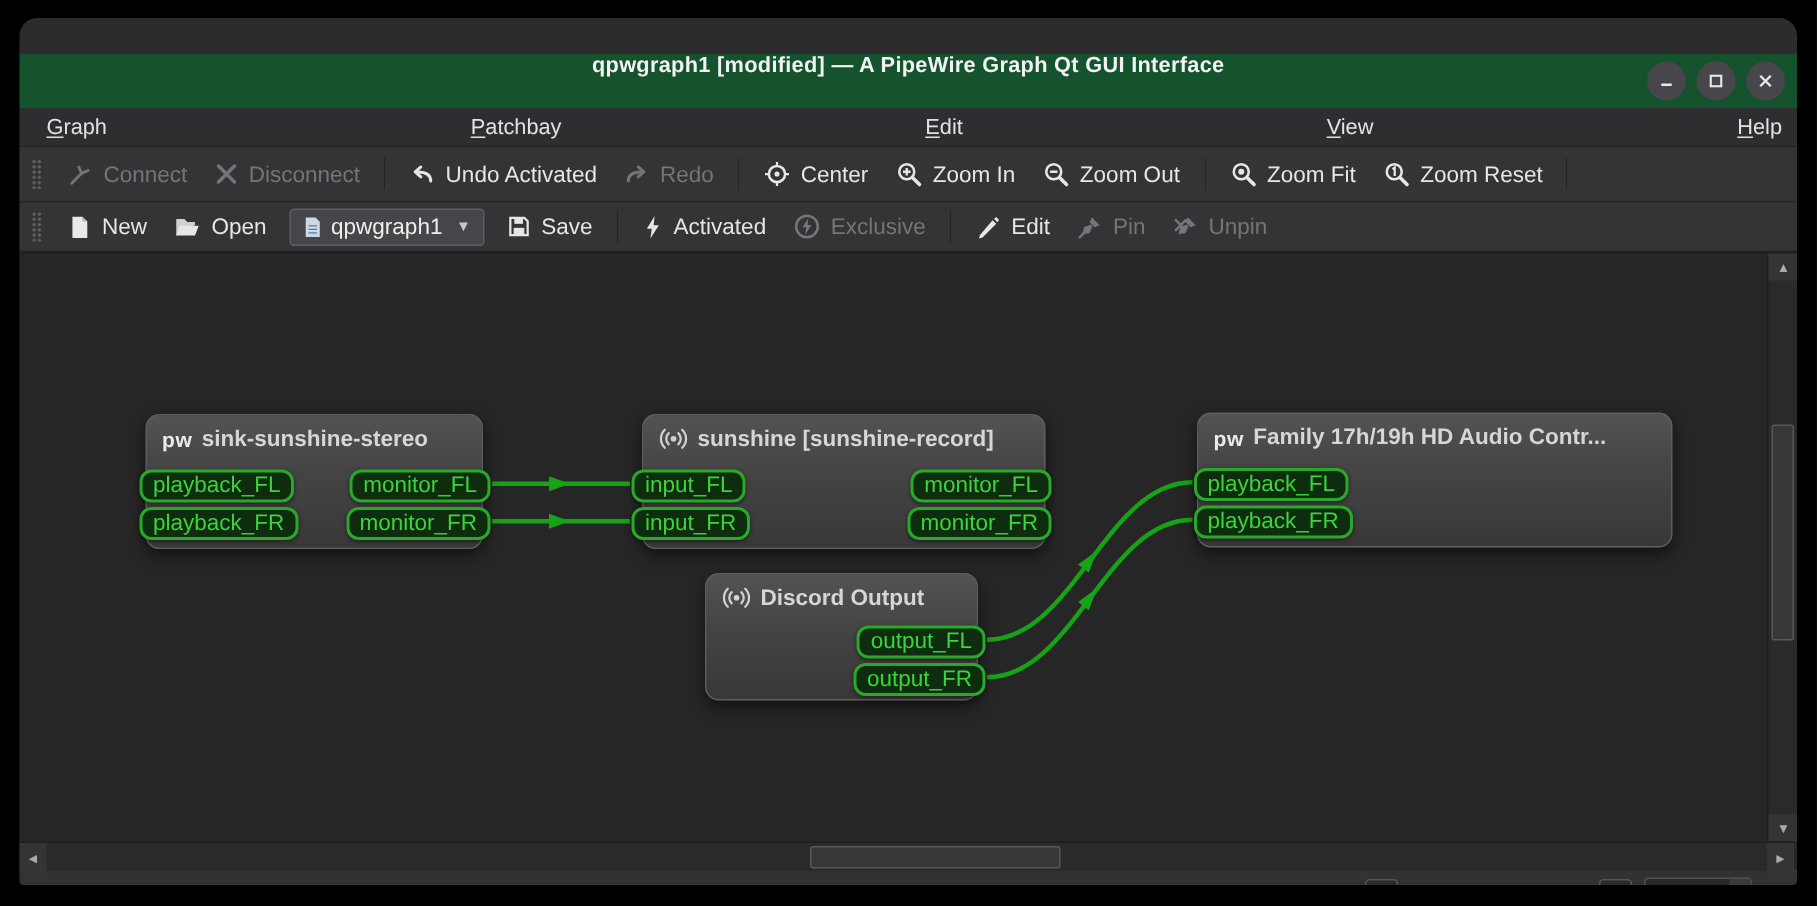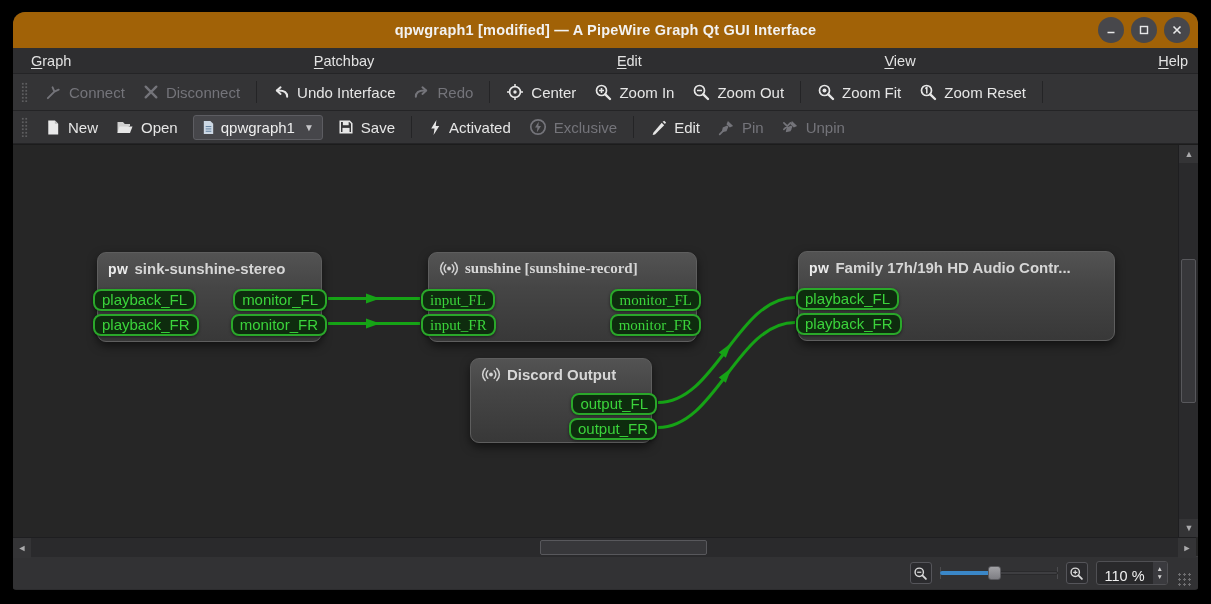--- a/index.html
+++ b/index.html
@@ -2,22 +2,22 @@
 <html><head>
 <meta charset="utf-8">
 <style>
   * { margin:0; padding:0; box-sizing:border-box; }
   html,body { width:1211px; height:604px; background:#000; overflow:hidden;
               font-family:"Liberation Sans", sans-serif; }
   .window { position:absolute; left:13px; top:12px; width:1185px; height:578px;
             background:#2c2c2e; border-radius:12px 12px 3px 3px; overflow:hidden; }
 
   
-  .titlebar { height:36px; background:#a16207; display:flex; align-items:center;
-              justify-content:center; position:relative; }
+  .titlebar { height:36px; background:#14532d; display:flex; align-items:flex-start;
+              justify-content:center; position:relative;margin-top:24px; }
   .titlebar .title { color:#f2f2f2; font-size:14.5px; font-weight:bold; letter-spacing:.2px; }
   .winbtns { position:absolute; right:8px; top:0; height:36px; display:flex; align-items:center; gap:7px; }
   .winbtn { width:26px; height:26px; border-radius:50%; background:#47474b; color:#e8e8e8;
             display:flex; align-items:center; justify-content:center; font-size:12px; }
   .winbtn svg { display:block; }
 
   
   .menubar { height:26px; background:#2e2e30; display:flex; align-items:center; padding-left:8px;
              border-bottom:1px solid #242426;justify-content:space-between; }
   .menuitem { color:#e2e2e2; font-size:14.5px; padding:3px 10px; }
@@ -140,21 +140,21 @@
       <span>Disconnect</span>
     </div>
 
     <div class="tb-sep"></div>
 
     <div class="tb-btn">
       <svg width="17" height="17" viewBox="0 0 18 18">
           <path d="M15 13.5 c0-5.5-4.5-6.5-9-6.5 H4.5" stroke="currentColor" stroke-width="2.1" fill="none" stroke-linecap="round"></path>
           <path d="M8 3.5 L4 7 L8 10.5" stroke="currentColor" stroke-width="2.1" fill="none" stroke-linecap="round" stroke-linejoin="round"></path>
         </svg>
-      <span>Undo Interface</span>
+      <span>Undo Activated</span>
     </div>
     <div class="tb-btn disabled">
       <svg width="17" height="17" viewBox="0 0 18 18">
           <path d="M3 13.5 c0-5.5 4.5-6.5 9-6.5 H13.5" stroke="currentColor" stroke-width="2.1" fill="none" stroke-linecap="round"></path>
           <path d="M10 3.5 L14 7 L10 10.5" stroke="currentColor" stroke-width="2.1" fill="none" stroke-linecap="round" stroke-linejoin="round"></path>
         </svg>
       <span>Redo</span>
     </div>
 
     <div class="tb-sep"></div>
@@ -304,21 +304,21 @@
         <div class="node-header">
           <span class="pw-badge">pw</span>
           <span class="node-title">sink-sunshine-stereo</span>
         </div>
         <div class="port" style="left:-5px; top:36px;">playback_FL</div>
         <div class="port" style="left:-5px; top:61px;">playback_FR</div>
         <div class="port" style="right:-6px; top:36px;">monitor_FL</div>
         <div class="port" style="right:-6px; top:61px;">monitor_FR</div>
       </div>
 
-      <div class="node" style="left:414px; top:107px; width:269px; height:90px;font-family:Liberation Serif, serif;">
+      <div class="node" style="left:414px; top:107px; width:269px; height:90px;">
         <div class="node-header">
           <svg width="20" height="15" viewBox="0 0 20 15">
               <circle cx="10" cy="7.5" r="1.9" fill="#d2d2d2"></circle>
               <path d="M6.8 3.8 a5 5 0 0 0 0 7.4 M4.2 1.5 a8.3 8.3 0 0 0 0 12 M13.2 3.8 a5 5 0 0 1 0 7.4 M15.8 1.5 a8.3 8.3 0 0 1 0 12" stroke="#d2d2d2" stroke-width="1.5" fill="none" stroke-linecap="round"></path>
             </svg>
           <span class="node-title">sunshine [sunshine-record]</span>
         </div>
         <div class="port" style="left:-8px; top:36px;">input_FL</div>
         <div class="port" style="left:-8px; top:61px;">input_FR</div>
         <div class="port" style="right:-5px; top:36px;">monitor_FL</div>

